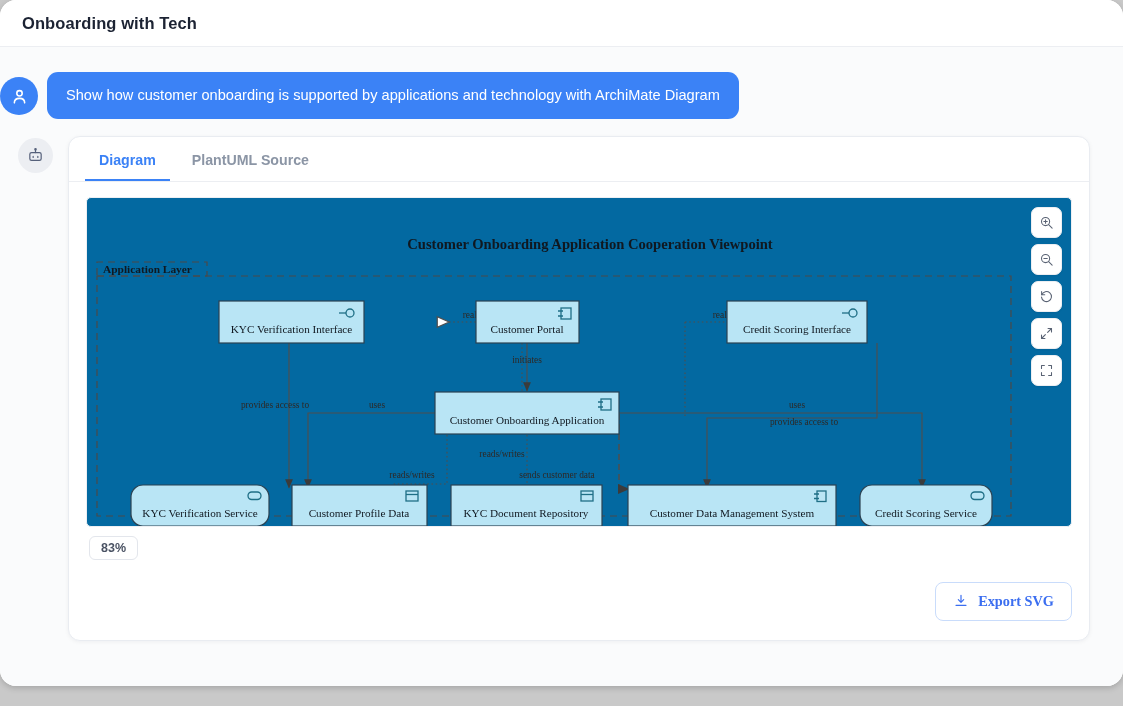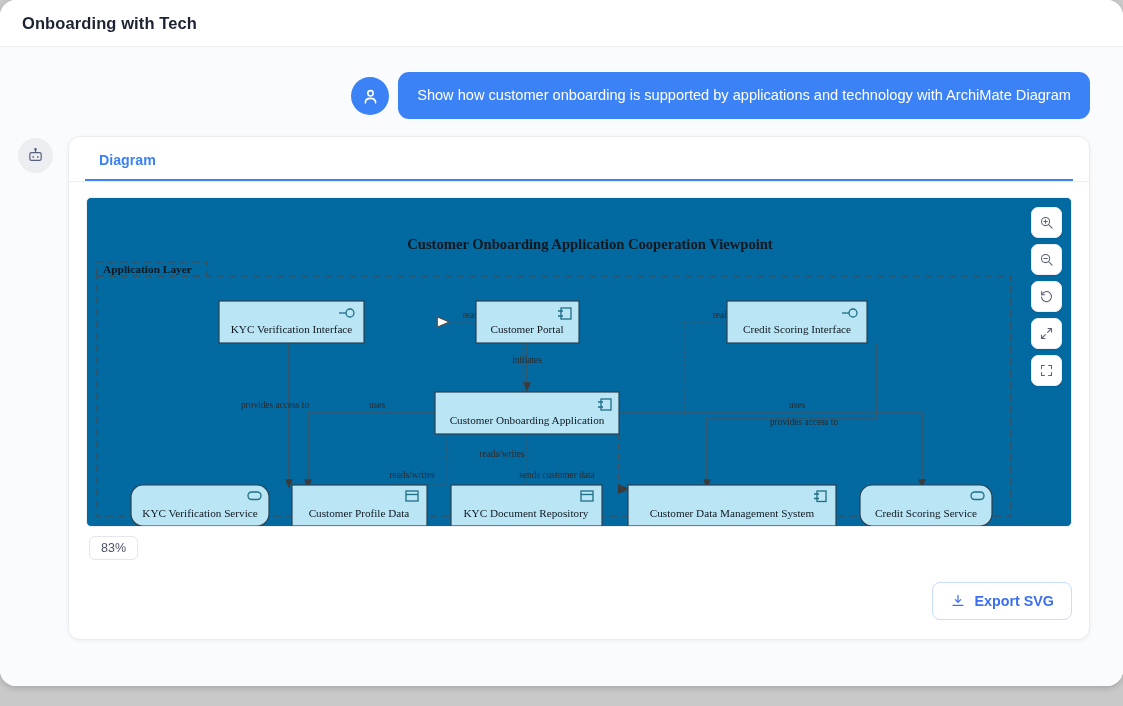--- a/index.html
+++ b/index.html
@@ -30,21 +30,21 @@
     letter-spacing: .1px;
   }
   
   .body-area {
     position: absolute; top: 47px; left: 0;
     width: 1123px; height: 639px;
     background: #fafbfc;
   }
   
   .chat-row {
-    display: flex; justify-content: flex-end; align-items: flex-start;
+    display: flex; align-items: flex-start;
     padding: 25px 33px 0 0;
   }
   .avatar-user {
     width: 38px; height: 38px; border-radius: 50%;
     background: #3b82f6;
     display: flex; align-items: center; justify-content: center;
     flex: 0 0 auto;
     margin-top: 5px;
   }
   .avatar-user svg { width: 19px; height: 19px; }
@@ -73,21 +73,20 @@
     background: #fff;
     border: 1px solid #e9ecf1;
     border-radius: 12px;
     box-shadow: 0 1px 4px rgba(16,24,40,.05);
     overflow: hidden;
   }
   .tabs {
     display: flex; gap: 8px;
     border-bottom: 1px solid #eceef2;
     padding: 0 16px;
-    flex-direction: column;
   }
   .tab {
     padding: 15px 14px 11px;
     font-size: 14.2px; font-weight: bold;
     color: #8b95a5; cursor: pointer;
     border-bottom: 2.5px solid transparent;
   }
   .tab.active { color: #3b82f6; border-bottom-color: #3b82f6; }
   .canvas-wrap { padding: 15px 17px 10px; }
   .canvas {
@@ -99,20 +98,21 @@
     overflow: hidden;
   }
   .zoom-badge {
     display: inline-block;
     margin: 9px 0 0 3px;
     padding: 4px 11px;
     font-size: 12.5px; color: #4a5263;
     background: #fff;
     border: 1px solid #e3e6ec;
     border-radius: 6px;
+    font-weight: bold;
   }
   
   .diag-toolbar {
     position: absolute; right: 9px; top: 9px;
     display: flex; flex-direction: column; gap: 6px;
     z-index: 5;
   }
   .tool-btn {
     width: 31px; height: 31px;
     background: #fff;
@@ -123,20 +123,21 @@
     box-shadow: 0 1px 2px rgba(16,24,40,.06);
   }
   .tool-btn svg { width: 15px; height: 15px; stroke: #5a6374; fill: none;
                   stroke-width: 1.7; stroke-linecap: round; stroke-linejoin: round; }
   
   .diagram-svg { position: absolute; left: 0; top: 0; }
   
   .panel-actions {
     display: flex; justify-content: flex-end; gap: 13px;
     padding: 12px 17px 19px;
+    font-family: Liberation Serif, serif;
   }
   .act-btn {
     display: inline-flex; align-items: center; gap: 9px;
     padding: 10px 17px;
     font-size: 14.3px; font-weight: bold;
     color: #3b6ef0;
     background: #fff;
     border: 1px solid #c9dcfb;
     border-radius: 8px;
     cursor: pointer;
@@ -173,20 +174,23 @@
           <path d="M12 4.2v3.6M8.7 13.1v1.7M15.3 13.1v1.7"></path>
           <circle cx="12" cy="3.3" r="1"></circle>
         </svg>
       </div>
 
       <div class="panel">
 
         <div class="tabs">
           <div class="tab active">
             <span>Diagram</span>
+          </div>
+          <div class="tab">
+            <span>PlantUML Source</span>
           </div>
         </div>
 
         <div class="canvas-wrap">
           <div class="canvas">
 
             <div class="diag-toolbar">
               <div class="tool-btn">
                 <svg viewBox="0 0 24 24">
                     <circle cx="10.5" cy="10.5" r="6.5"></circle>

